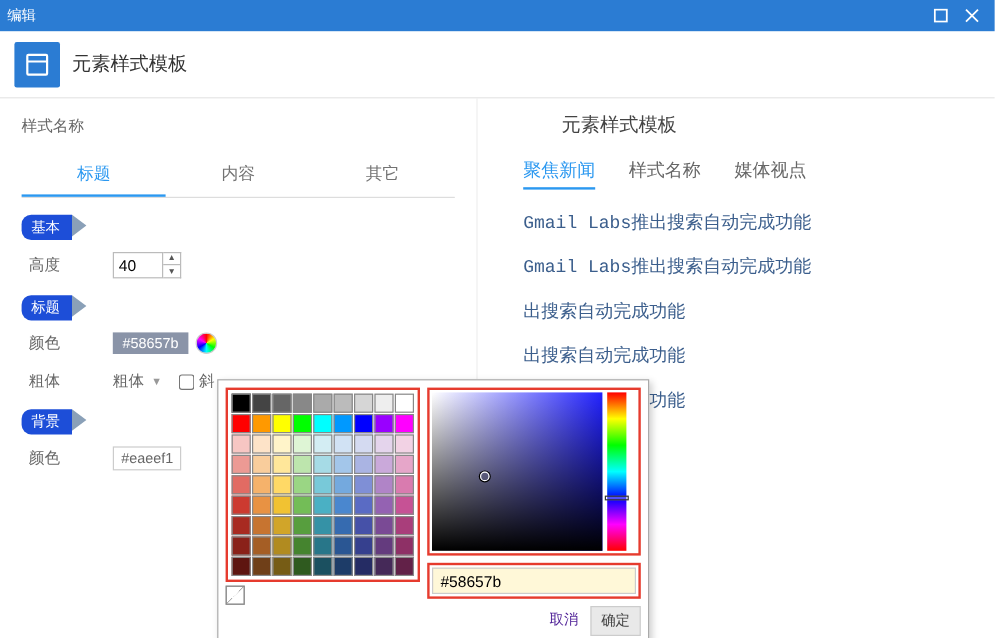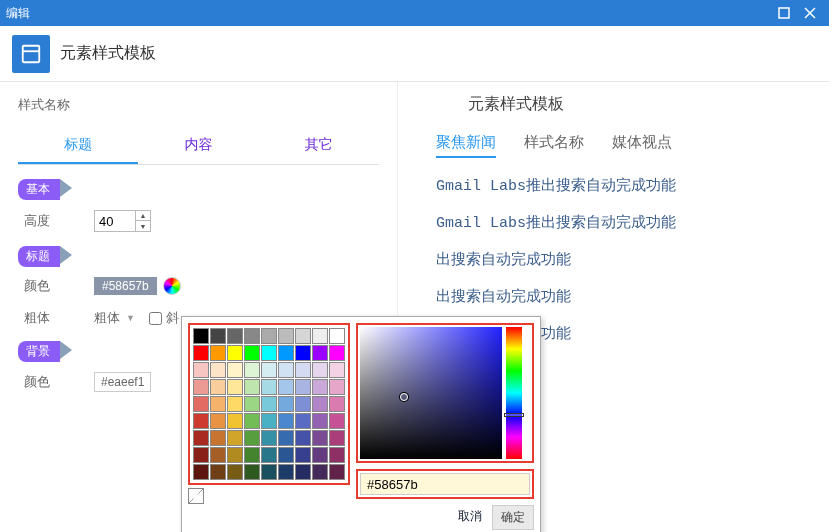--- a/index.html
+++ b/index.html
@@ -21,24 +21,24 @@
 
 .body { display: flex; height: 450px; }
 .left { width: 398px; padding: 14px 18px 0 18px; border-right: 1px solid #eee; font-size: 13px; color: #666; position: relative; }
 .right { flex: 1; padding: 12px 0 0 0; position: relative; }
 
 .row { display: flex; align-items: center; margin-bottom: 14px; }
 .row .lbl { width: 70px; color: #666; font-size: 13px; }
 .textinput { border: 1px solid #bbb; height: 26px; padding: 0 6px; font-size: 13px; width: 174px; }
 
 .tabs { display: flex; border-bottom: 1px solid #ddd; margin-bottom: 14px; }
-.tab { flex: 1; text-align: center; padding: 8px 0; font-size: 14px; color: #6d28d9; cursor: pointer; }
+.tab { flex: 1; text-align: center; padding: 8px 0; font-size: 14px; color: #737373; cursor: pointer; }
 .tab.active { color: #2b98f0; border-bottom: 2px solid #2b98f0; }
 
-.section-tag { display: inline-block; background: #8b5cf6; color: #fff; font-size: 12px; padding: 2px 10px 2px 8px; border-radius: 8px 0 0 8px; position: relative; margin-bottom: 10px; }
+.section-tag { display: inline-block; background: #1d4ed8; color: #fff; font-size: 12px; padding: 2px 10px 2px 8px; border-radius: 8px 0 0 8px; position: relative; margin-bottom: 10px; }
 .section-tag::after { content: ""; position: absolute; right: -12px; top: 0; border-left: 12px solid #8aa0b8; border-top: 9px solid transparent; border-bottom: 9px solid transparent; }
 
 .numinput-wrap { display: flex; align-items: center; }
 .numinput { border: 1px solid #bbb; height: 22px; width: 42px; padding: 0 4px; font-size: 13px; }
 .spinner { display: flex; flex-direction: column; border: 1px solid #bbb; border-left: none; height: 22px; }
 .spinner div { width: 14px; height: 11px; display: flex; align-items: center; justify-content: center; cursor: pointer; font-size: 7px; color: #555; }
 .spinner div:first-child { border-bottom: 1px solid #bbb; }
 
 .colorswatch-sel { background: #8a94a8; color: #fff; font-size: 12px; padding: 2px 8px; }
 .colorcircle { width: 18px; height: 18px; border-radius: 50%; background: conic-gradient(red,yellow,lime,cyan,blue,magenta,red); margin-left: 6px; cursor: pointer; border: 1px solid #ccc; }
@@ -66,21 +66,21 @@
 .cp-right { flex: 1; }
 .cp-sat { border: 2px solid #e63b2e; padding: 2px; display: flex; }
 .cp-satbox { width: 142px; height: 132px; position: relative; background: linear-gradient(to top, #000, transparent), linear-gradient(to right, #fff, #2222ff); }
 .cp-satbox .marker { position: absolute; width: 8px; height: 8px; border: 1px solid #fff; border-radius: 50%; left: 40px; top: 66px; box-shadow: 0 0 0 1px #000; }
 .cp-hue { width: 16px; height: 132px; margin-left: 4px; background: linear-gradient(to bottom, #f00, #ff0, #0f0, #0ff, #00f, #f0f, #f00); position: relative; cursor: pointer; }
 .cp-hue .hmarker { position: absolute; left: -2px; right: -2px; height: 4px; border: 1px solid #333; top: 86px; background: rgba(255,255,255,.3); }
 .cp-hexrow { border: 2px solid #e63b2e; margin-top: 6px; padding: 2px; }
 .cp-hexinput { width: 100%; border: 1px solid #ccc; height: 22px; padding: 0 6px; font-size: 13px; background: #fff8d8; }
 .cp-btns { display: flex; justify-content: flex-end; gap: 2px; margin-top: 6px; }
 .cp-btns .b { font-size: 12px; padding: 3px 8px; cursor: pointer; }
-.cp-btns .cancel { color: #0f172a; }
+.cp-btns .cancel { color: #4c1d95; }
 .cp-btns .ok { background: #e9e9e9; border: 1px solid #ccc; color: #444; text-align: center; }
 </style>
 </head>
 <body>
 
 <div class="titlebar">
   <span>编辑</span>
   <span class="spacer"></span>
   <span class="winbtn">
     <svg width="12" height="12">

